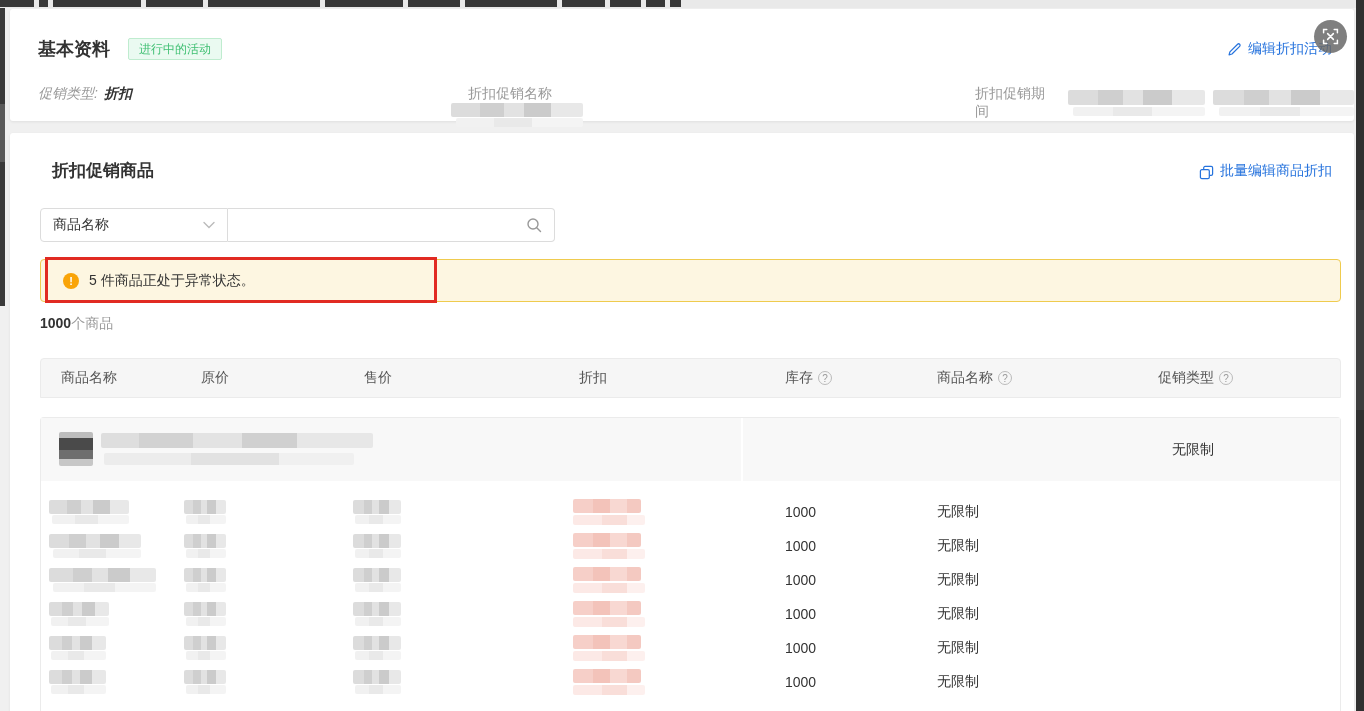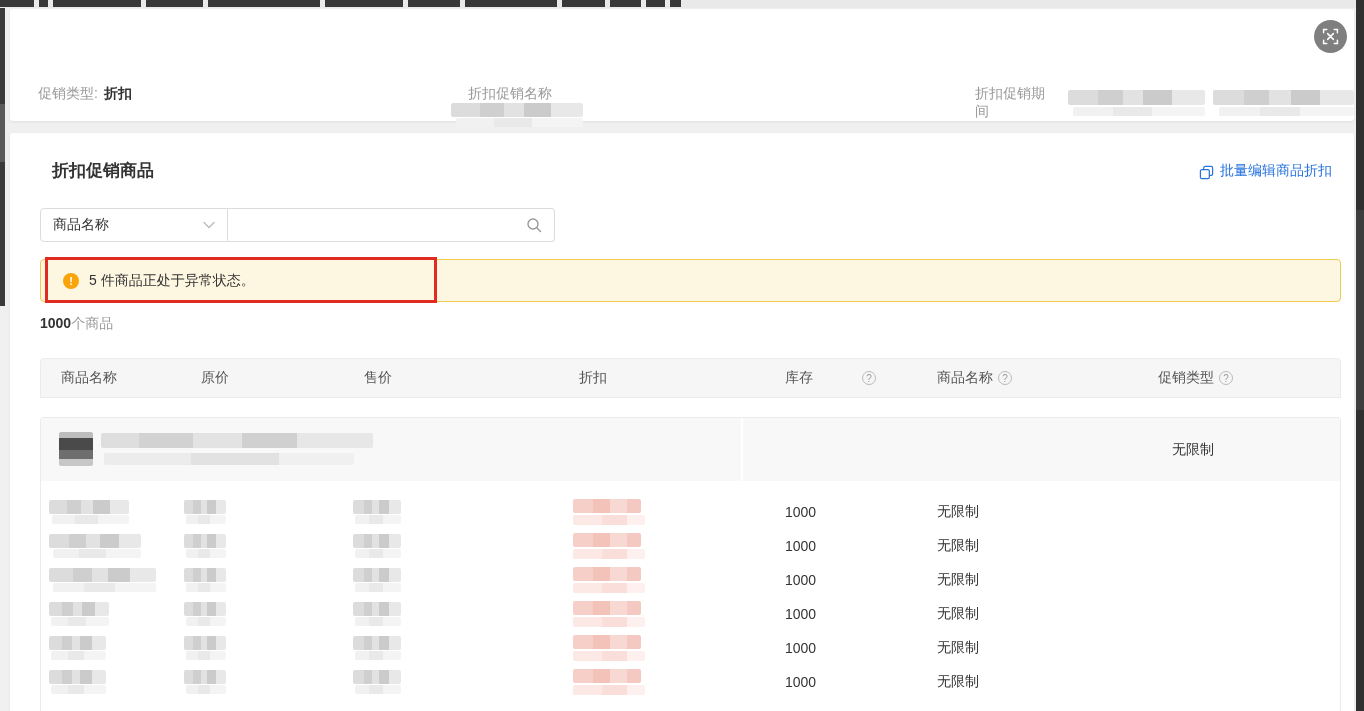--- a/index.html
+++ b/index.html
@@ -21,21 +21,21 @@
   .card2 { left:10px; top:133px; width:1344px; height:590px; }
 
   
   .c1-titlerow { position:absolute; left:28px; top:28px; right:22px; display:flex; align-items:center; }
   .page-title { font-size:18px; font-weight:700; color:#333; }
   .status-badge { margin-left:18px; font-size:12px; color:#3fbf72; background:#eafaf1; border:1px solid #bfeccf; border-radius:2px; padding:3px 10px; line-height:14px; }
   .edit-link { margin-left:auto; display:flex; align-items:center; gap:6px; color:#2673dd; font-size:14px; cursor:pointer; }
   .info-row { position:absolute; left:0; right:0; top:76px; height:26px; font-size:14px; }
   .info-label { color:#999; }
   .info-item { position:absolute; display:flex; align-items:center; }
-  .ii-type { left:28px; }
+  .ii-type { left:28px;font-style:italic; }
   .ii-type b { color:#333; font-weight:700; margin-left:6px; }
   .ii-name { left:427px;flex-direction:column; }
   .ii-period { left:965px; }
 
   
   .blur { border-radius:2px; }
   .blur-v { position:relative; }
   .blur-v::before { content:""; position:absolute; left:0; top:0; right:0; height:58%;
      background:linear-gradient(90deg,#dcdcdc 0 22%,#cfcfcf 22% 40%,#e2e2e2 40% 55%,#cbcbcb 55% 76%,#e8e8e8 76%); border-radius:2px; }
   .blur-v::after { content:""; position:absolute; left:4%; bottom:0; right:0; height:36%;
@@ -67,21 +67,21 @@
   .count-suffix { color:#999; }
 
   
   .tbl-header { position:absolute; left:30px; top:225px; width:1301px; height:40px; background:#f6f6f6; border:1px solid #ebebeb; border-radius:4px 4px 0 0; display:flex; align-items:center; font-size:14px; color:#555; }
   .tbl-body { position:absolute; left:30px; top:284px; width:1301px; height:300px; border:1px solid #ebebeb; border-radius:4px; border-bottom:none; background:#fff; }
   .col { display:flex; align-items:center; }
   .col1 { width:160px; padding-left:20px; }
   .col2 { width:163px; }
   .col3 { width:215px; }
   .col4 { width:200px; }
-  .col5 { width:150px; padding-left:6px;gap:44px; }
+  .col5 { width:150px; padding-left:6px; }
   .col6 { width:215px; padding-left:8px; }
   .col7 { flex:1; padding-left:14px; }
   .qicon { width:14px; height:14px; border:1px solid #bbb; border-radius:50%; color:#999; font-size:10px; display:inline-flex; align-items:center; justify-content:center; margin-left:5px; }
 
   .group-row { position:relative; height:63px; background:#f8f8f8; display:flex; align-items:center; font-size:14px; }
   .group-divider { position:absolute; left:700px; top:0; width:2px; height:63px; background:#fff; }
   .gthumb { position:absolute; left:18px; top:14px; width:34px; height:34px; border-radius:2px;
      background:linear-gradient(180deg,#bdbdbd 0 18%,#4a4a4a 18% 52%,#6e6e6e 52% 80%,#c7c7c7 80%); }
   .gname { position:absolute; left:60px; top:15px; width:272px; height:32px; }
   .gname::before { content:""; position:absolute; left:0; top:0; width:272px; height:15px; border-radius:2px;
@@ -123,20 +123,32 @@
   <div class="float-btn">
     <span>
       <svg width="17" height="17" viewBox="0 0 16 16" fill="none" stroke="#fff" stroke-width="1.4" stroke-linecap="round">
         <path d="M1.5 4.5 V1.5 H4.5 M11.5 1.5 H14.5 V4.5 M14.5 11.5 V14.5 H11.5 M4.5 14.5 H1.5 V11.5"></path>
         <path d="M5.3 5.3 L10.7 10.7 M10.7 5.3 L5.3 10.7"></path>
       </svg>
     </span>
   </div>
 
   <div class="card card1">
+    <div class="c1-titlerow">
+      <span class="page-title">基本资料</span>
+      <span class="status-badge">进行中的活动</span>
+      <span class="edit-link">
+        <span>
+          <svg width="15" height="15" viewBox="0 0 16 16" fill="none" stroke="#2673dd" stroke-width="1.3" stroke-linejoin="round">
+            <path d="M2.2 13.8 L3.1 10.6 L11.3 2.4 a1.5 1.5 0 0 1 2.2 2.2 L5.3 12.8 Z"></path>
+          </svg>
+        </span>
+        <span>编辑折扣活动</span>
+      </span>
+    </div>
     <div class="info-row">
       <span class="info-item ii-type">
         <span class="info-label">促销类型:</span>
         <b>折扣</b>
       </span>
       <span class="info-item ii-name">
         <span class="info-label">折扣促销名称</span>
         <span class="blur blur-v" style="width:132px;height:24px;margin-left:14px;"></span>
       </span>
       <span class="info-item ii-period">

